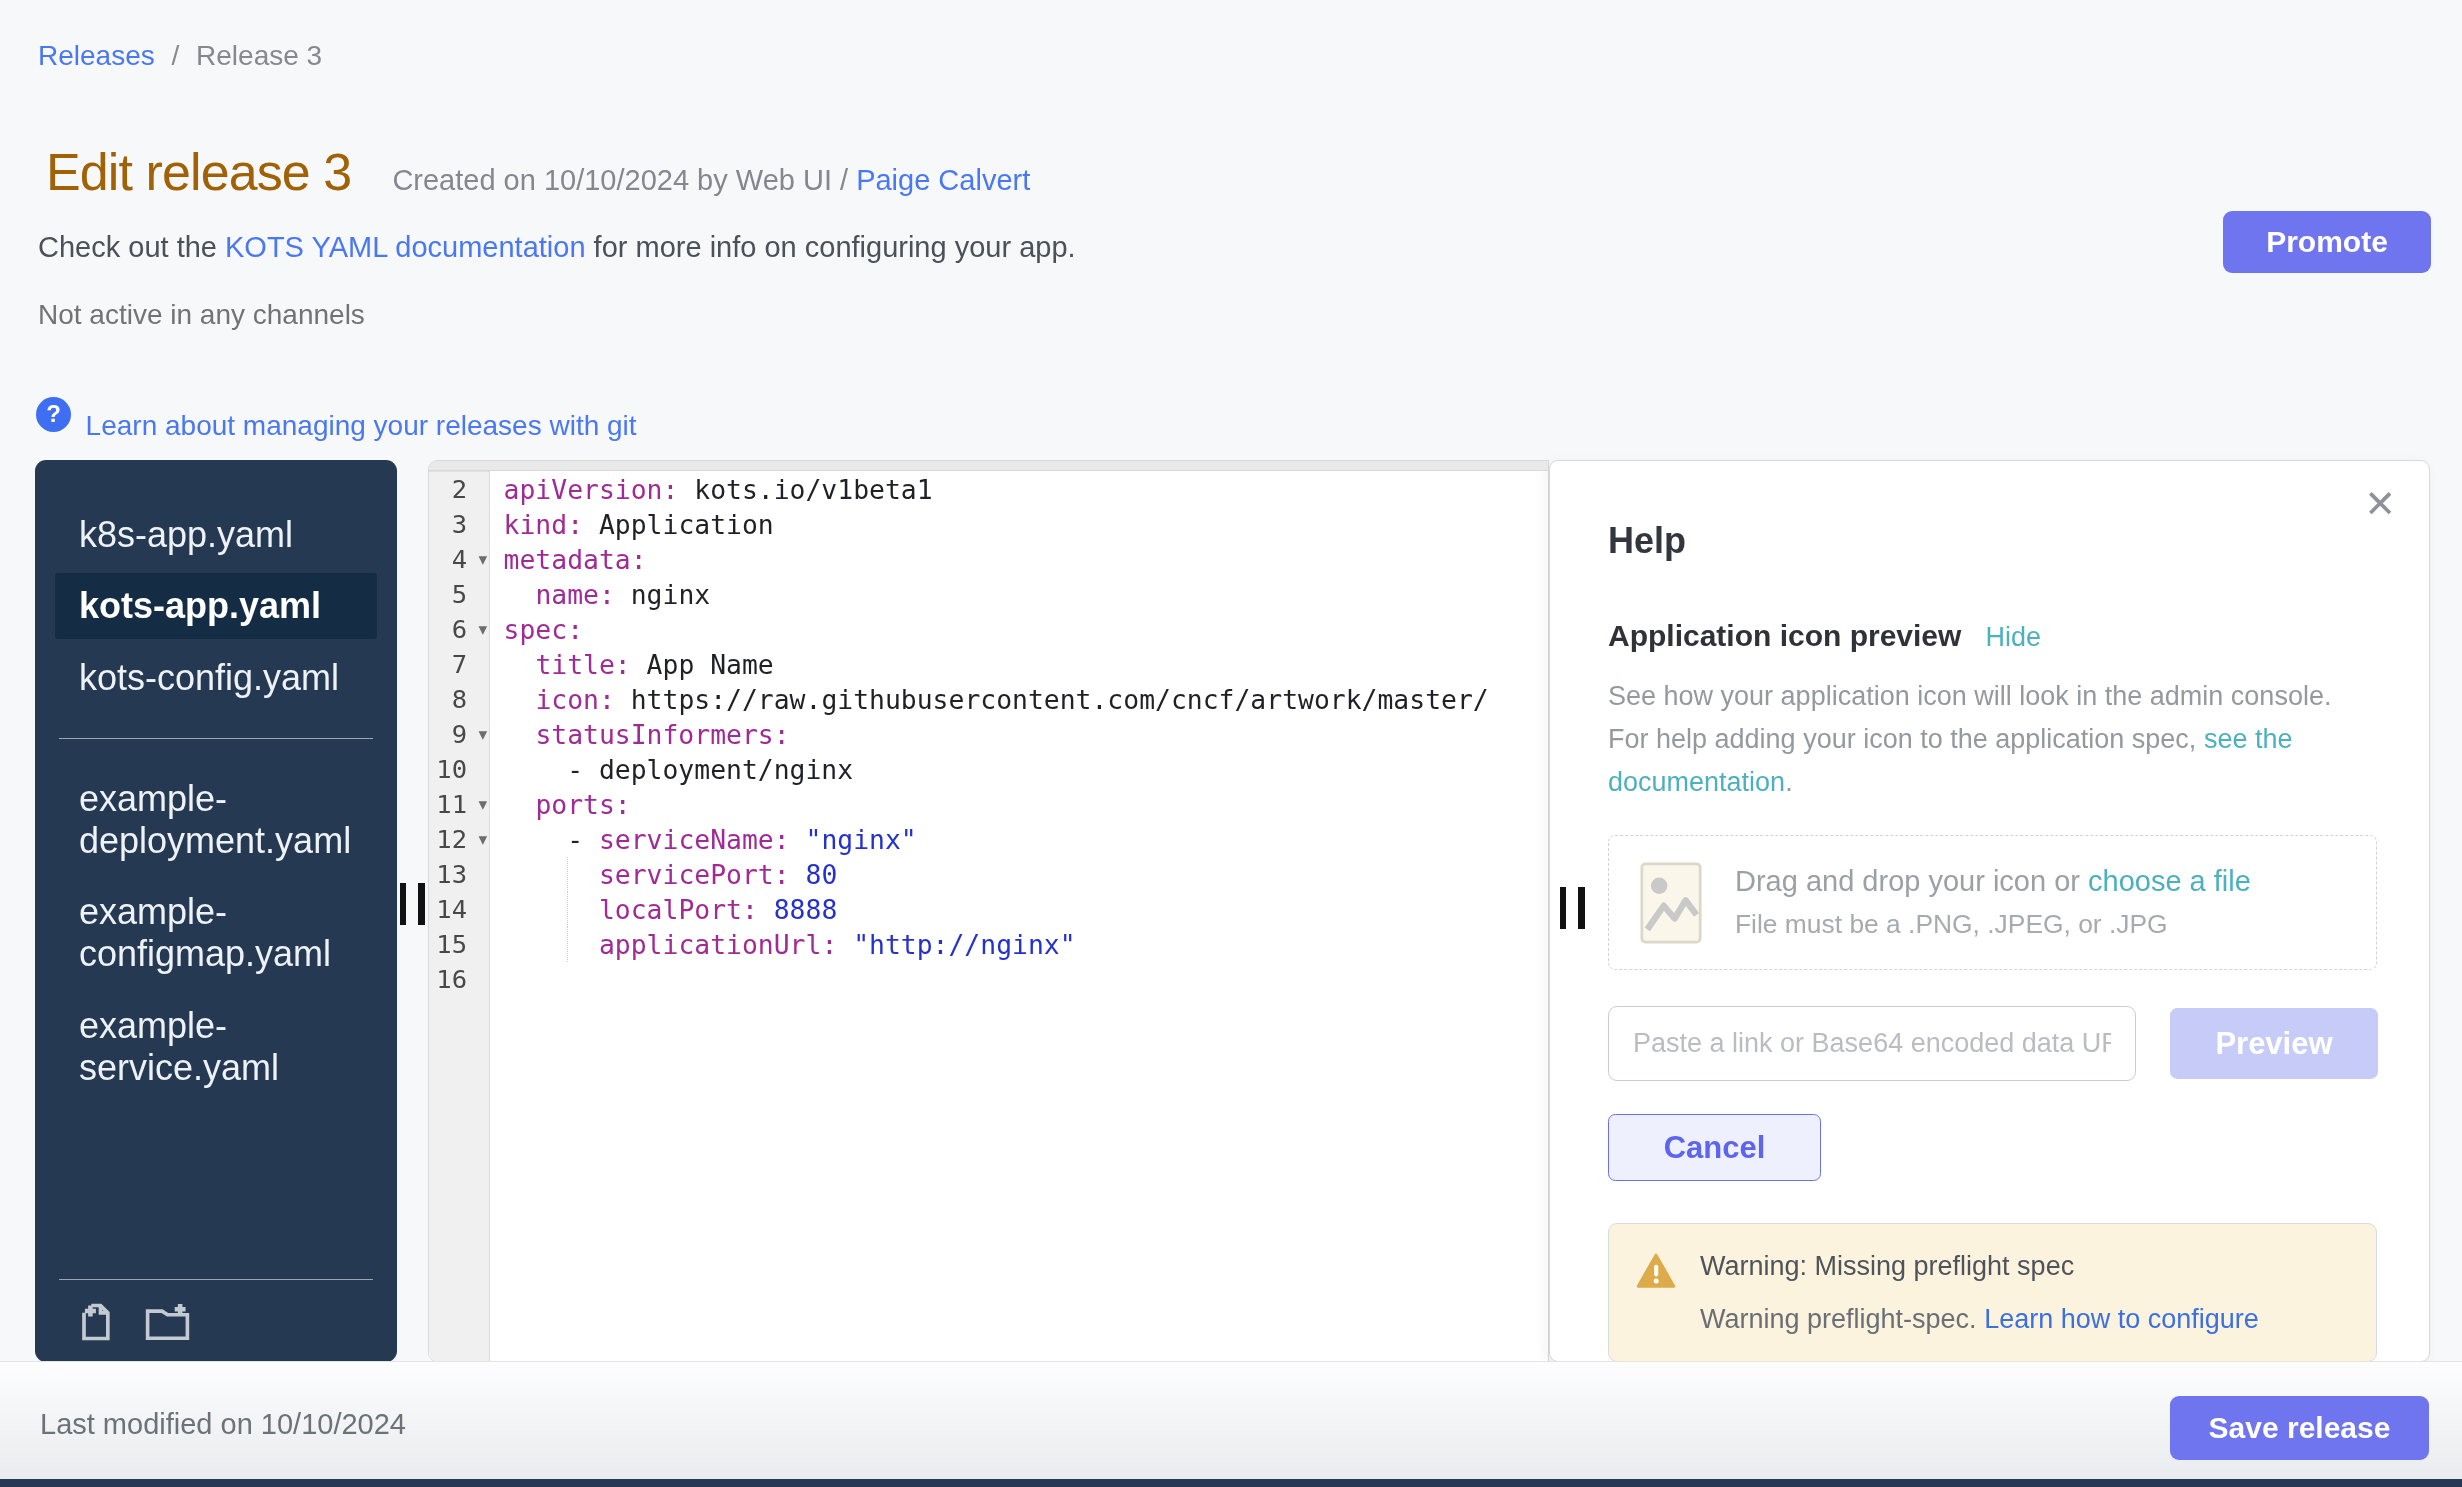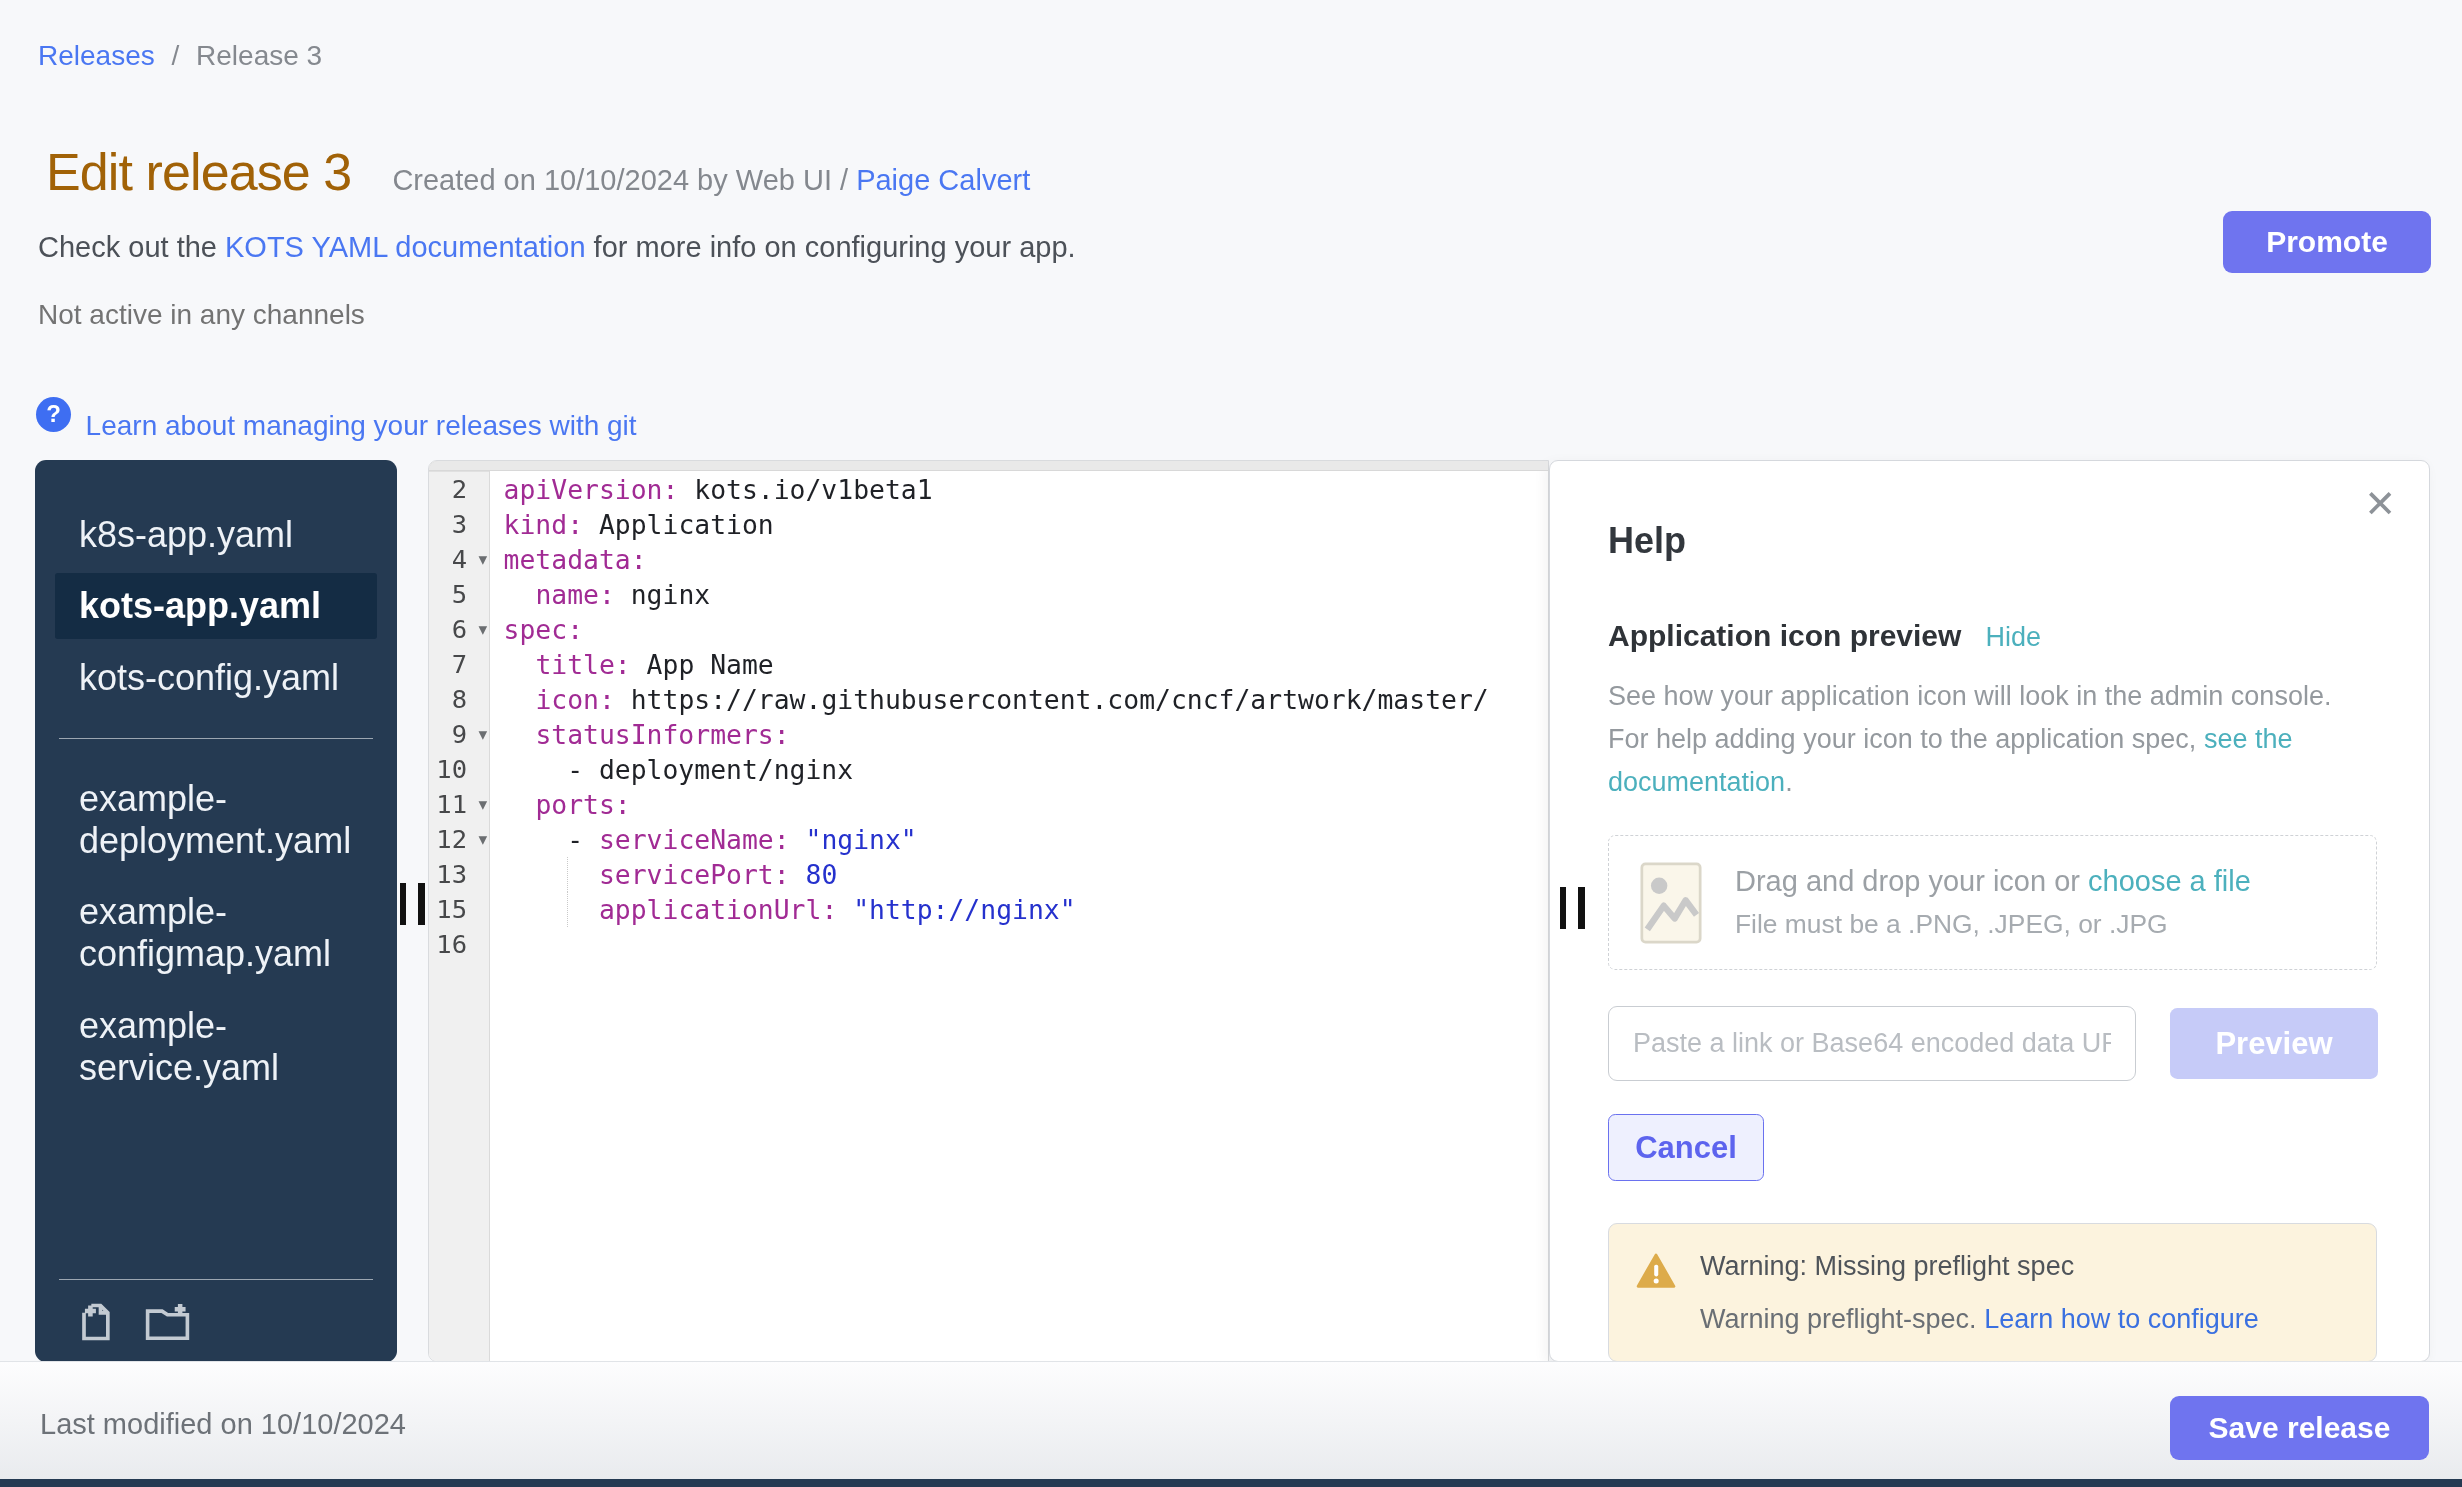--- a/index.html
+++ b/index.html
@@ -75,21 +75,21 @@
   .dz-text{margin-left:33px;}
   .dz-line1{font-size:29px;color:#9ba0a5;}
   .dz-line1 a{color:#4cb0bd;}
   .dz-line2{font-size:26.4px;color:#a6abb0;margin-top:11px;}
   .url-row{margin-top:36px;display:flex;align-items:center;}
   .url-row input{width:528px;height:75px;box-sizing:border-box;border:1.8px solid #c9cdd2;border-radius:9px;
                  padding:0 24px;font-size:27px;font-family:"Liberation Sans",sans-serif;color:#42464b;background:#fff;outline:none;}
   .url-row input::placeholder{color:#b9bdc2;}
   .preview{margin-left:34px;width:208px;height:71px;border:none;border-radius:7.3px;background:#c6cbf8;
            color:#ffffff;font-size:31px;font-weight:bold;font-family:"Liberation Sans",sans-serif;cursor:default;}
-  .cancel{margin-top:33px;display:block;width:156px;height:67px;border:1.8px solid #6a71ef;border-radius:7.3px;
+  .cancel{margin-top:33px;display:block;width:213px;height:67px;border:1.8px solid #6a71ef;border-radius:7.3px;
           background:#eef0fe;color:#5d64ee;font-size:31px;font-weight:bold;
           font-family:"Liberation Sans",sans-serif;cursor:pointer;}
   .warning{margin-top:42px;width:769px;box-sizing:border-box;background:#fcf3de;border:0.9px solid #d8dbe0;
            border-radius:9px;padding:27px 27px 25.5px 27px;display:flex;}
   .warning .w-icon{flex:none;margin-right:24px;margin-top:1.8px;}
   .w-title{font-size:27px;color:#4f545a;}
   .w-line2{font-size:27px;color:#6a6f75;margin-top:22px;}
   .w-line2 a{color:#3a70e0;}
   
   .footer{position:absolute;left:0;right:0;top:1361px;height:117px;
@@ -212,20 +212,24 @@
         </div>
         <div class="crow">
           <div class="lnum">12<span class="fold">▾</span></div>
           <div class="lcode"><span class="tk-plain">    - </span><span class="tk-key">serviceName:</span><span class="tk-str"> "nginx"</span></div>
         </div>
         <div class="crow">
           <div class="lnum">13</div>
           <div class="lcode"><i class="guide"></i><span class="tk-plain">      </span><span class="tk-key">servicePort:</span><span class="tk-num"> 80</span></div>
         </div>
         <div class="crow">
+          <div class="lnum">14</div>
+          <div class="lcode"><i class="guide"></i><span class="tk-plain">      </span><span class="tk-key">localPort:</span><span class="tk-num"> 8888</span></div>
+        </div>
+        <div class="crow">
           <div class="lnum">15</div>
           <div class="lcode"><i class="guide"></i><span class="tk-plain">      </span><span class="tk-key">applicationUrl:</span><span class="tk-str"> "http://nginx"</span></div>
         </div>
         <div class="crow">
           <div class="lnum">16</div>
           <div class="lcode"></div>
         </div>
       </div>
   </div>
 

